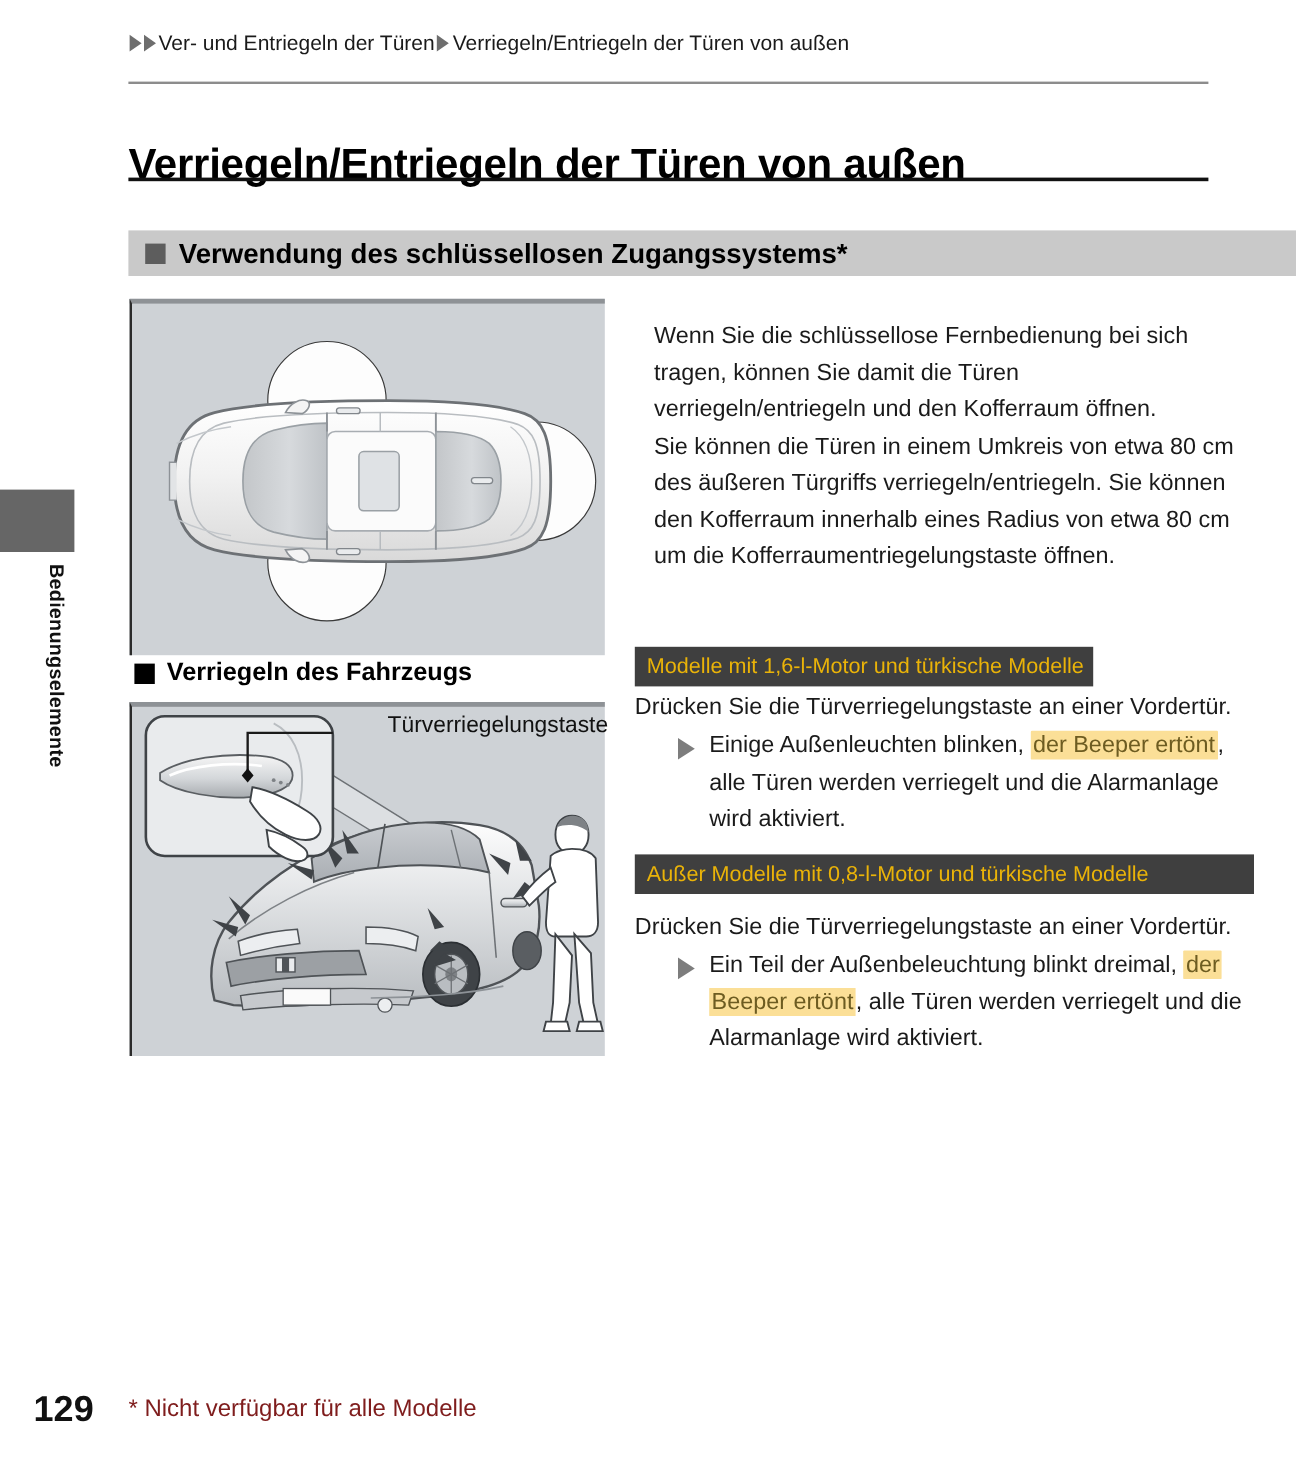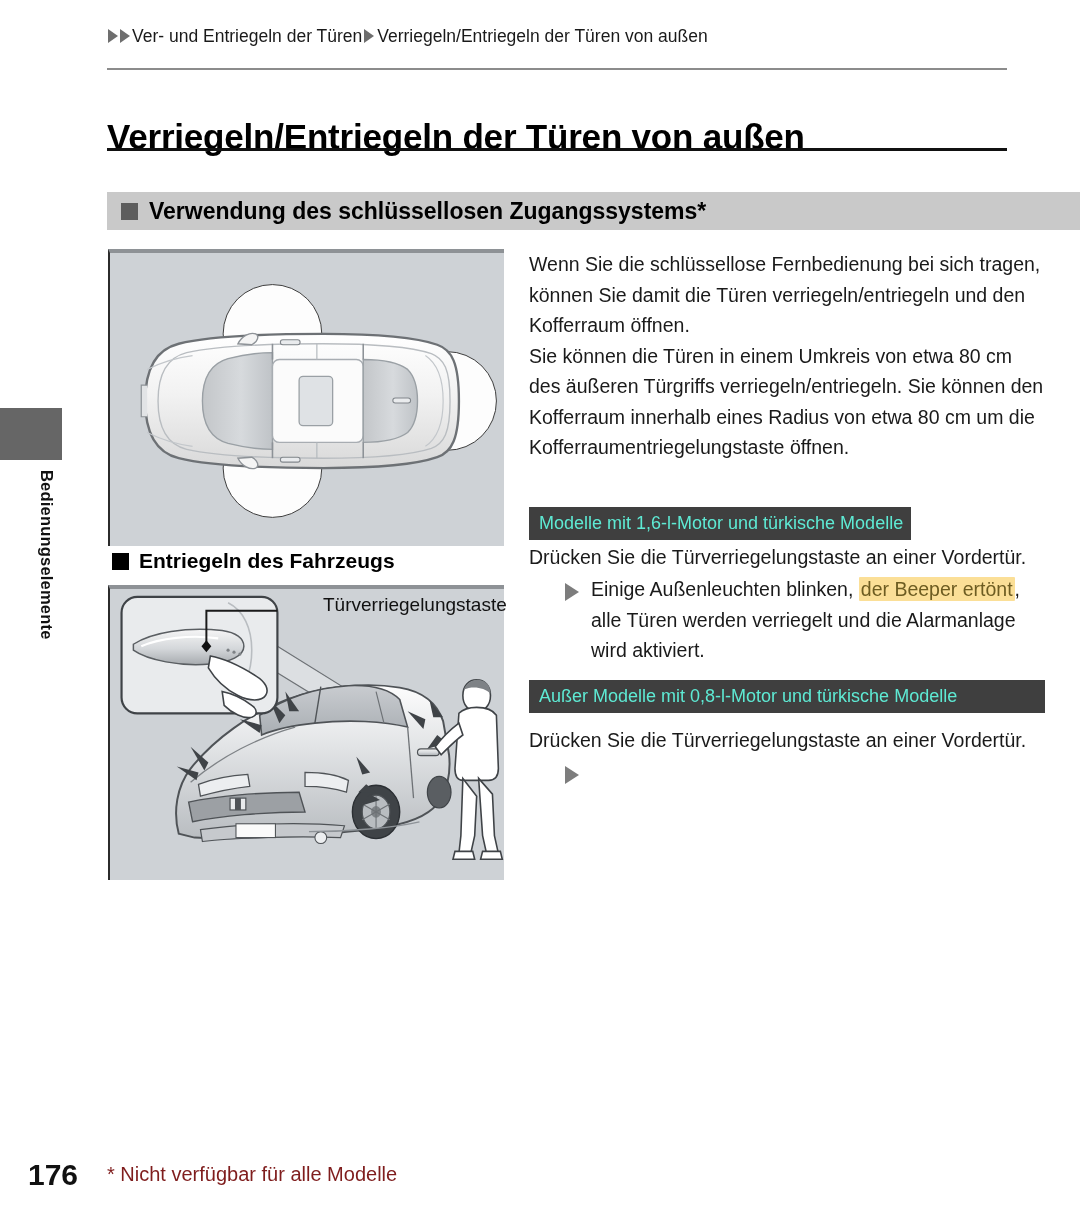--- a/index.html
+++ b/index.html
@@ -170,25 +170,25 @@
     position: absolute;
     left: 529px;
     top: 249px;
     width: 516px;
   }
   .para {
     font-size: 19.5px;
     line-height: 30.5px;
     color: #1a1a1a;
   }
-  .para.intro { margin: 0; }
+  .para.intro { margin: 16px; }
 
   .tagbox {
     background: #3f3f3f;
-    color: #5eead4;
+    color: #eab308;
     font-size: 18px;
     line-height: 24px;
     padding: 4px 8px 5px 10px;
     display: inline-block;
     box-sizing: border-box;
   }
   .tagbox.w-full { width: 100%; display: block; }
 
   .step {
     font-size: 19.5px;
@@ -334,21 +334,21 @@
     <rect x="285" y="147" width="18" height="5" rx="2.5" fill="#e9ebed" stroke="#81868b" stroke-width="1.1"></rect>
 
     <path d="M36 134 L30 134 L30 166 L36 166" fill="#e2e4e6" stroke="#8d9297" stroke-width="1.2"></path>
 
     <path d="M318 104 C330 112 336 128 336 150 C336 172 330 188 318 196" fill="none" stroke="#c3c7cb" stroke-width="1.2"></path>
   </svg>
 </div>
 
 <div class="sub-head">
   <span class="sq"></span>
-  <span class="sub-txt">Entriegeln des Fahrzeugs</span>
+  <span class="sub-txt">Verriegeln des Fahrzeugs</span>
 </div>
 
 <div class="figure" id="fig-bot">
   <svg viewBox="0 0 396 295" xmlns="http://www.w3.org/2000/svg" aria-hidden="true">
     <defs>
       <linearGradient id="carG" x1="0" y1="0" x2="0" y2="1">
         <stop offset="0%" stop-color="#fdfdfd"></stop>
         <stop offset="40%" stop-color="#e2e4e6"></stop>
         <stop offset="100%" stop-color="#b9bdc1"></stop>
       </linearGradient>
@@ -500,19 +500,20 @@
     </div>
   </div>
 
   <div style="height:14px;"></div>
 
   <div>
     <span class="tagbox w-full">Außer Modelle mit 0,8-l-Motor und türkische Modelle</span>
     <div class="step" style="margin-top:12px;">Drücken Sie die Türverriegelungstaste an einer Vordertür.</div>
     <div class="bullet-row">
       <span class="bullet-tri"></span>
+      <span class="bullet-txt"><span>Ein Teil der Außenbeleuchtung blinkt dreimal, </span><span class="hl">der Beeper ertönt</span><span>, alle Türen werden verriegelt und die Alarmanlage wird aktiviert.</span></span>
     </div>
   </div>
 
 </div>
 
-<div class="page-num">176</div>
+<div class="page-num">129</div>
 <div class="footnote">* Nicht verfügbar für alle Modelle</div>
 
 </body></html>

